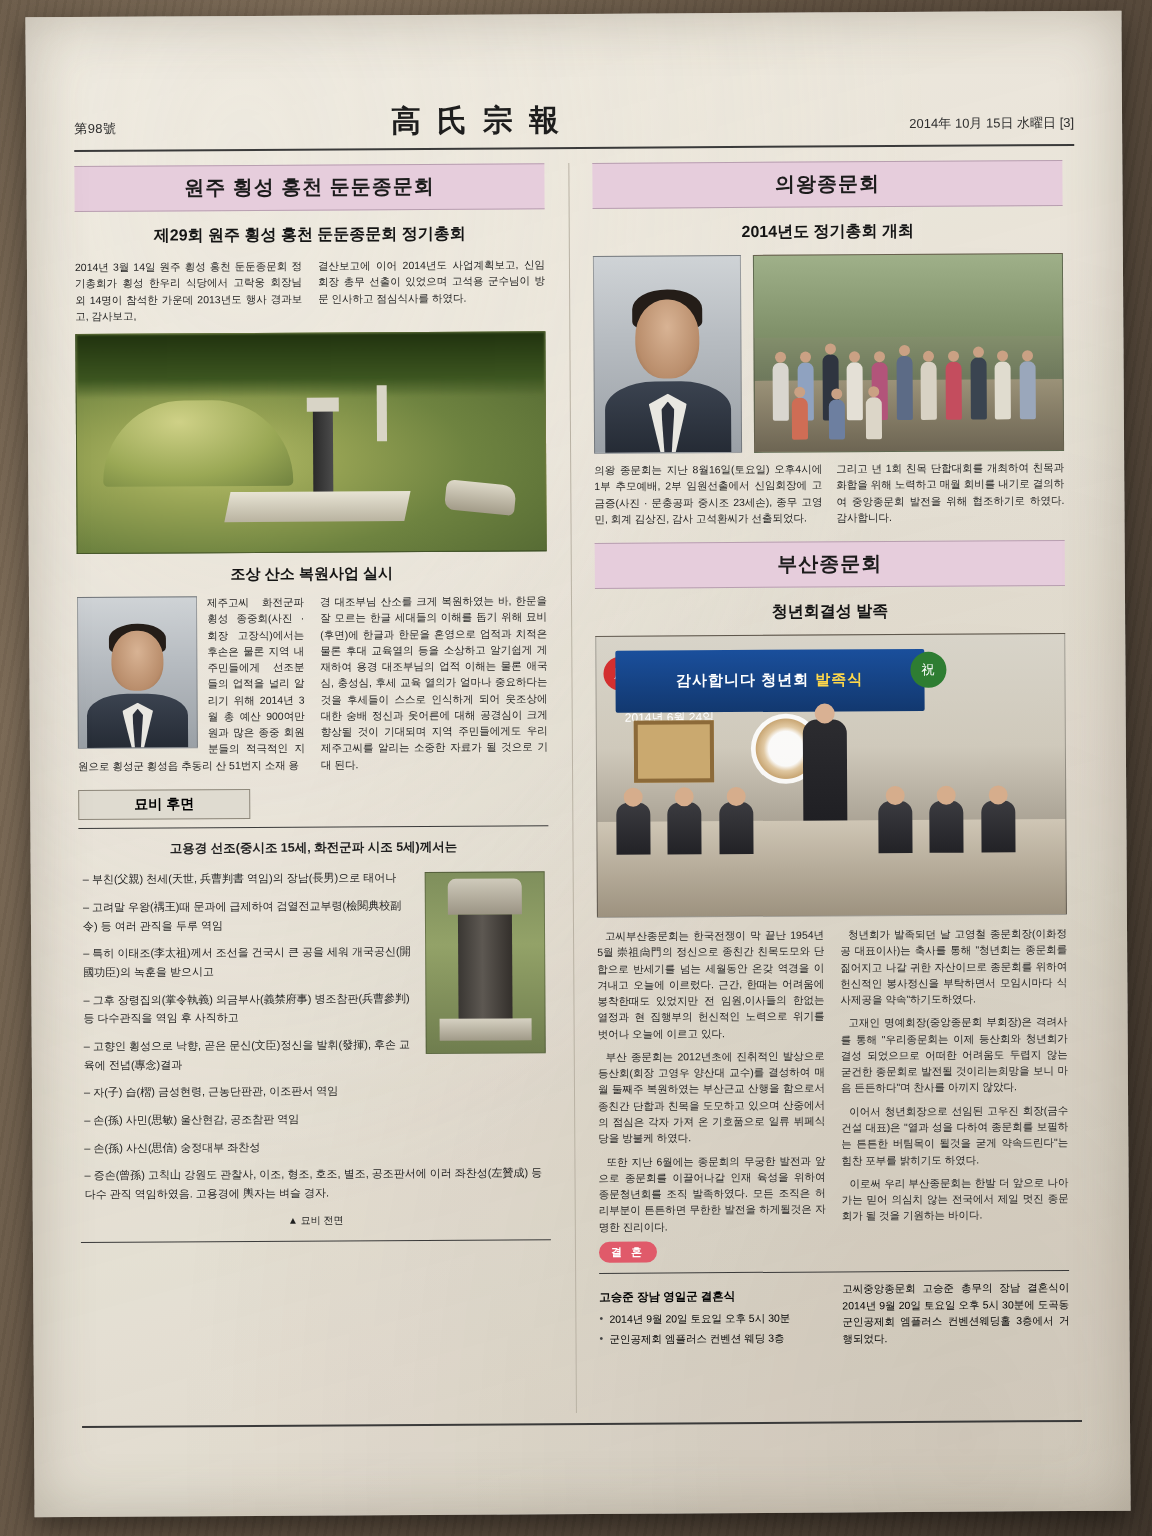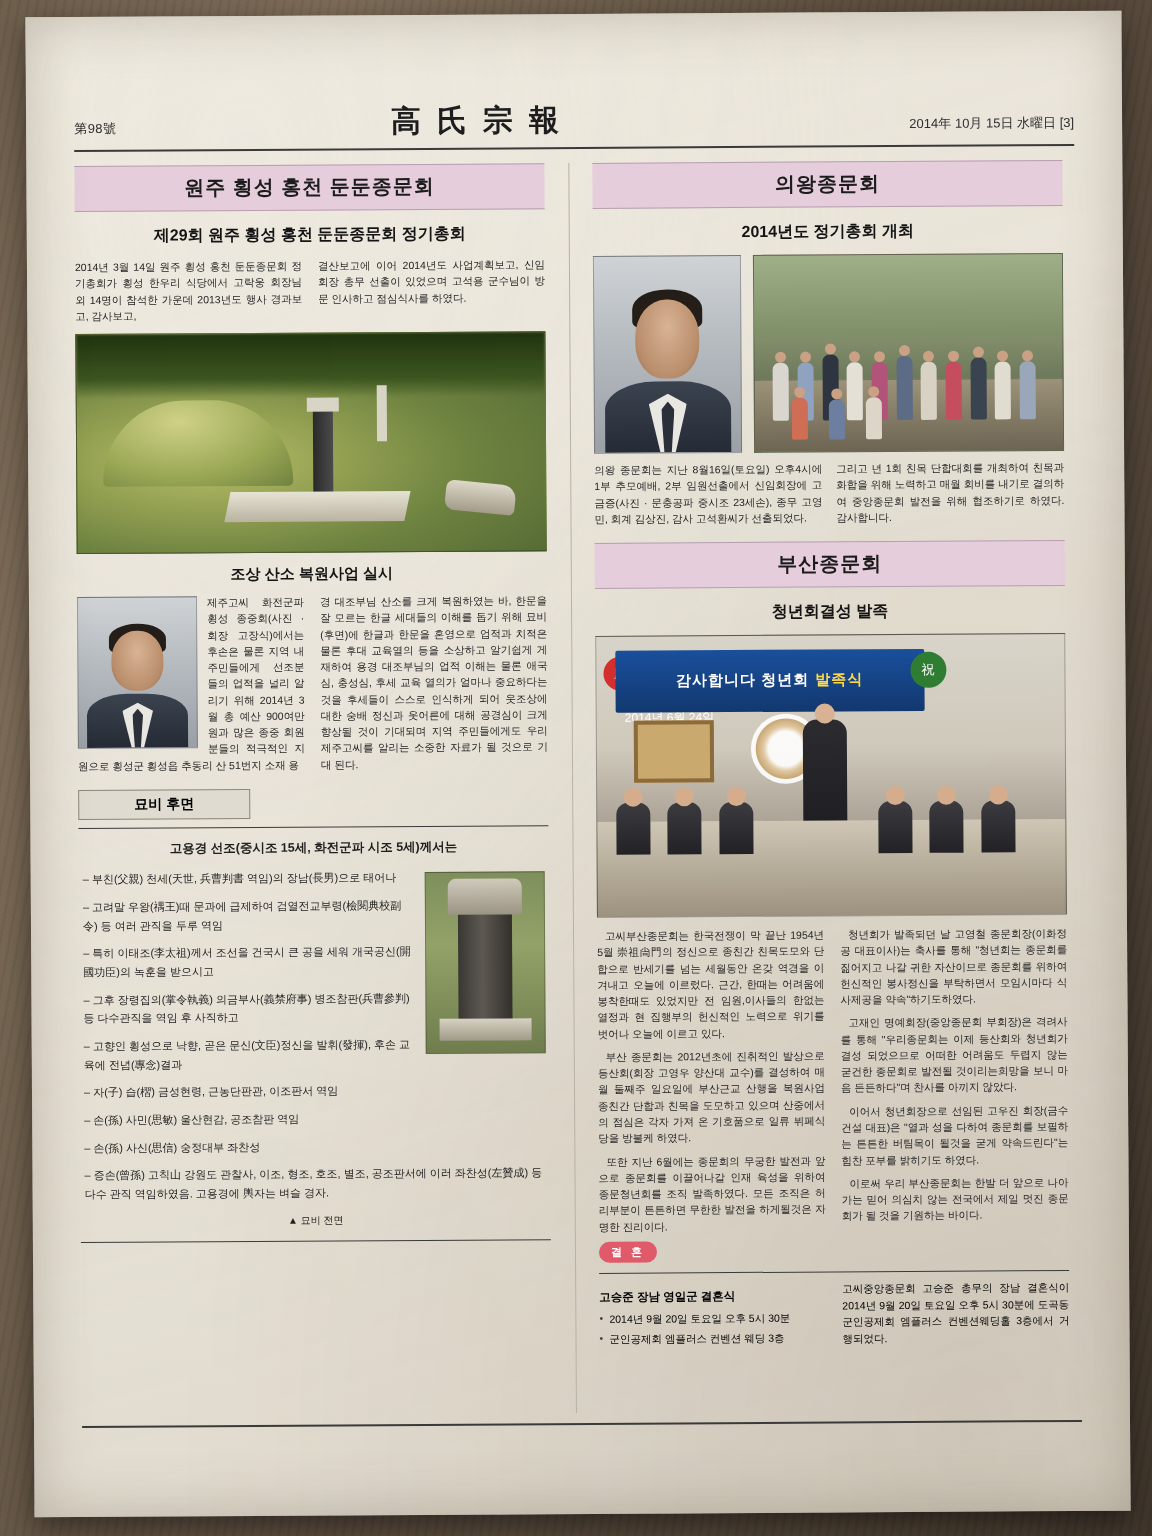--- a/index.html
+++ b/index.html
@@ -553,21 +553,21 @@
           <div class="g" style="left:15%;"></div>
           <div class="g" style="left:26%;"></div>
           <div class="g" style="left:60%;"></div>
           <div class="g" style="left:71%;"></div>
           <div class="g" style="left:82%;"></div>
         </div>
 
         <div class="flow">
           <div>
             <p>고씨부산종문회는 한국전쟁이 막 끝난 1954년 5월 崇祖尙門의 정신으로 종친간 친목도모와 단합으로 반세기를 넘는 세월동안 온갖 역경을 이겨내고 오늘에 이르렀다. 근간, 한때는 어려움에 봉착한때도 있었지만 전 임원,이사들의 한없는 열정과 현 집행부의 헌신적인 노력으로 위기를 벗어나 오늘에 이르고 있다.</p>
-            <p>부산 종문회는 2012년초에 진취적인 발상으로 등산회(회장 고영우 양산대 교수)를 결성하여 매월 둘째주 일요일에 부산근교 산행을 복원사업 종친간 단합과 친목을 도모하고 있으며 산중에서의 점심은 각자 가져 온 기호품으로 일류 뷔페식당을 방불케 하였다.</p>
+            <p>부산 종문회는 2012년초에 진취적인 발상으로 등산회(회장 고영우 양산대 교수)를 결성하여 매월 둘째주 복원하였는 부산근교 산행을 함으로서 종친간 단합과 친목을 도모하고 있으며 산중에서의 점심은 각자 가져 온 기호품으로 일류 뷔페식당을 방불케 하였다.</p>
             <p>또한 지난 6월에는 종문회의 무궁한 발전과 앞으로 종문회를 이끌어나갈 인재 육성을 위하여 종문청년회를 조직 발족하였다. 모든 조직은 허리부분이 튼튼하면 무한한 발전을 하게될것은 자명한 진리이다.</p>
           </div>
           <div>
             <p>청년회가 발족되던 날 고영철 종문회장(이화정공 대표이사)는 축사를 통해 "청년회는 종문회를 짊어지고 나갈 귀한 자산이므로 종문회를 위하여 헌신적인 봉사정신을 부탁하면서 모임시마다 식사제공을 약속"하기도하였다.</p>
             <p>고재인 명예회장(중앙종문회 부회장)은 격려사를 통해 "우리종문회는 이제 등산회와 청년회가 결성 되었으므로 어떠한 어려움도 두렵지 않는 굳건한 종문회로 발전될 것이리는희망을 보니 마음 든든하다"며 찬사를 아끼지 않았다.</p>
             <p>이어서 청년회장으로 선임된 고우진 회장(금수건설 대표)은 "열과 성을 다하여 종문회를 보필하는 튼튼한 버팀목이 될것을 굳게 약속드린다"는 힘찬 포부를 밝히기도 하였다.</p>
             <p>이로써 우리 부산종문회는 한발 더 앞으로 나아가는 믿어 의심치 않는 전국에서 제일 멋진 종문회가 될 것을 기원하는 바이다.</p>
           </div>
         </div>
 

